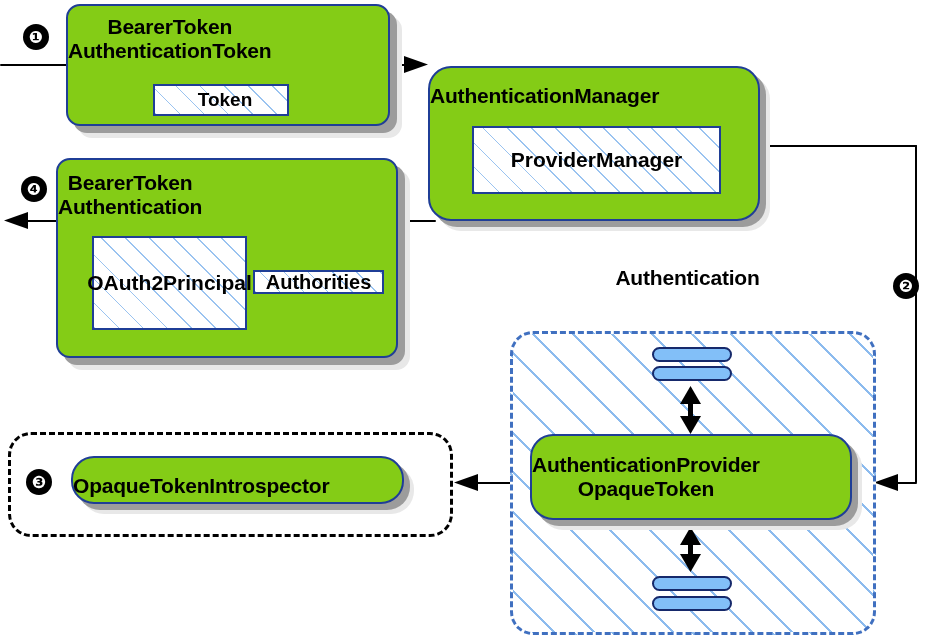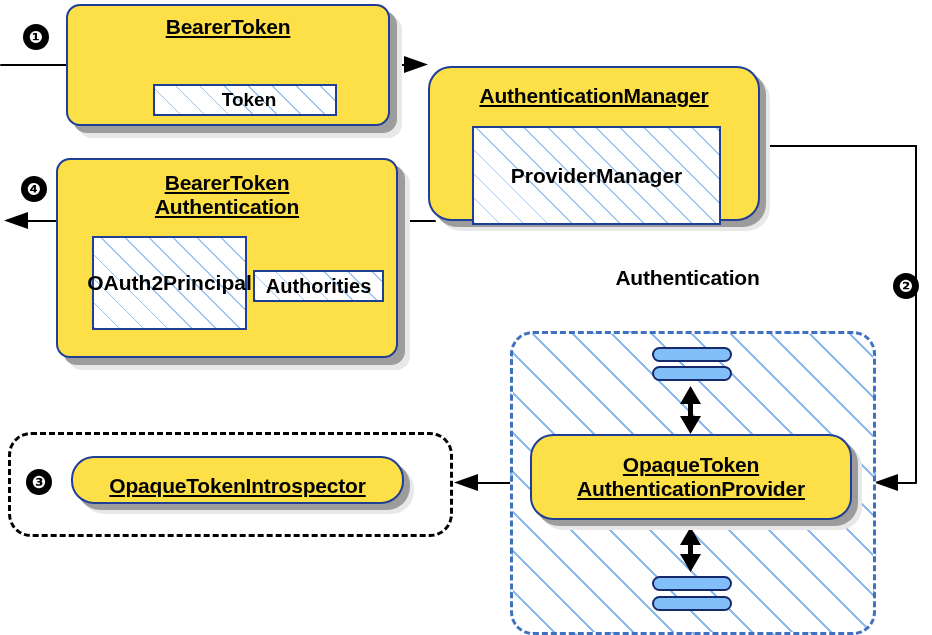--- a/index.html
+++ b/index.html
@@ -14,28 +14,27 @@
     position: relative;
     width: 932px;
     height: 635px;
     background: #ffffff;
     overflow: hidden;
   }
   .abs { position: absolute; border-radius: 23px; }
 
   
   .blue-box {
-    background: #fde047;
+    background: #84cc16;
     border: 2px solid #1F3E96;
     box-sizing: border-box;
     display: flex;
     flex-direction: column;
-    align-items: center;
+    align-items: flex-start;
     justify-content: flex-start;
-    text-decoration: underline;
   }
   .rounded {
     border-radius: 14px;
   }
   .drop-shadow-grey {
     box-shadow: 7px 7px 0 0 #9C9C9C, 12px 12px 0 0 #E8E8E8;
   }
   .drop-shadow-grey-sm {
     box-shadow: 6px 6px 0 0 #9C9C9C, 10px 10px 0 0 #E8E8E8;
   }
@@ -170,45 +169,46 @@
   <div class="abs step-badge" style="left:893px; top:273px;">
     <span>❷</span>
   </div>
   <div class="abs step-badge" style="left:26px; top:469px;">
     <span>❸</span>
   </div>
 
   <div class="abs blue-box rounded drop-shadow-grey" style="left:66px; top:4px; width:324px; height:122px; padding-top:9px;">
     <div class="box-title" style="font-size:21px;">
       <div>BearerToken</div>
-    </div>
-    <div class="hatch-white" style="position:absolute; left:85px; top:78px; width:184px; height:32px; font-size:19px;padding-left:8px;">
+      <div>AuthenticationToken</div>
+    </div>
+    <div class="hatch-white" style="position:absolute; left:85px; top:78px; width:136px; height:32px; font-size:19px;padding-left:8px;">
       <span>Token</span>
     </div>
   </div>
 
   <div class="abs blue-box drop-shadow-grey-sm" style="left:428px; top:66px; width:332px; height:155px; padding-top:16px;">
     <div class="box-title" style="font-size:21px;">
       <span>AuthenticationManager</span>
     </div>
-    <div class="hatch-white" style="position:absolute; left:42px; top:58px; width:249px; height:99px; font-size:21px;">
+    <div class="hatch-white" style="position:absolute; left:42px; top:58px; width:249px; height:68px; font-size:21px;">
       <span>ProviderManager</span>
     </div>
   </div>
 
   <div class="abs blue-box rounded drop-shadow-grey" style="left:56px; top:158px; width:342px; height:200px; padding-top:11px;">
     <div class="box-title" style="font-size:21px;">
       <div>BearerToken</div>
       <div>Authentication</div>
     </div>
     <div class="hatch-white" style="position:absolute; left:18px; top:76px; width:155px; height:94px; font-size:21px; flex-direction:row;margin-left:16px;">
       <div>OAuth2</div>
       <div>Principal</div>
     </div>
-    <div class="hatch-white" style="position:absolute; left:195px; top:110px; width:131px; height:32px; font-size:20px;">
+    <div class="hatch-white" style="position:absolute; left:195px; top:110px; width:131px; height:24px; font-size:20px;">
       <span>Authorities</span>
     </div>
   </div>
 
   <div class="abs box-title" style="left:565px; top:266px; width:245px; font-size:21px;">
     <div>Authentication</div>
   </div>
 
   <div class="abs providers-area" style="left:510px; top:331px; width:366px; height:304px;"></div>
 
@@ -226,22 +226,22 @@
     </g>
     <g fill="#000000" stroke="#000000">
       <rect x="688" y="534" width="5" height="30" stroke="none"></rect>
       <polygon points="690.5,527 701,545 680,545" stroke="none"></polygon>
       <polygon points="690.5,572 701,554 680,554" stroke="none"></polygon>
     </g>
   </svg>
 
   <div class="abs blue-box drop-shadow-grey-sm" style="left:530px; top:434px; width:322px; height:86px; justify-content:center;">
     <div class="box-title" style="font-size:21px;">
+      <div>AuthenticationProvider</div>
       <div>OpaqueToken</div>
-      <div>AuthenticationProvider</div>
     </div>
   </div>
 
   <div class="abs dashed-black" style="left:8px; top:432px; width:445px; height:105px;"></div>
 
   <div class="abs blue-box drop-shadow-grey-sm" style="left:71px; top:456px; width:333px; height:48px; justify-content:center;">
     <div class="box-title" style="font-size:21px;margin-top:12px;">
       <span>OpaqueTokenIntrospector</span>
     </div>
   </div>

